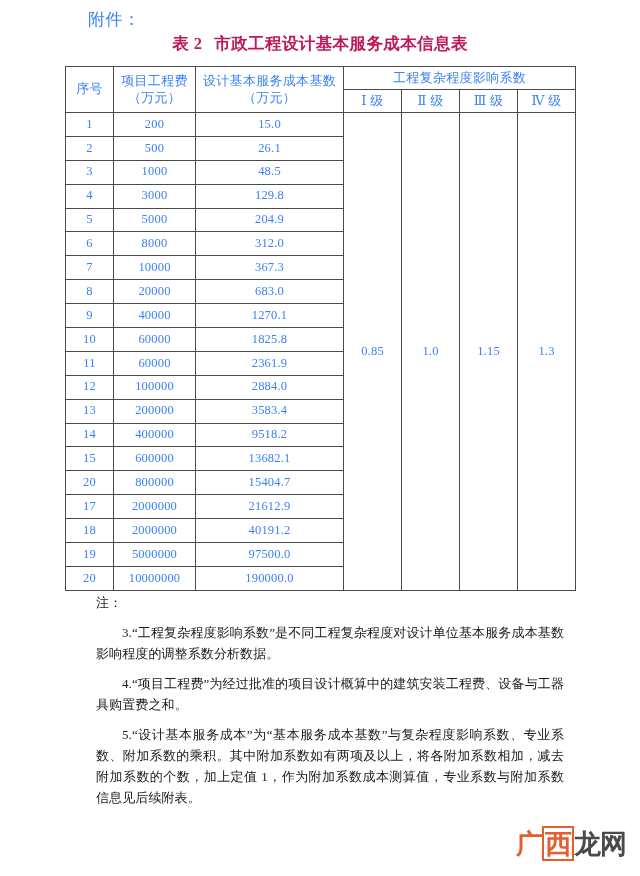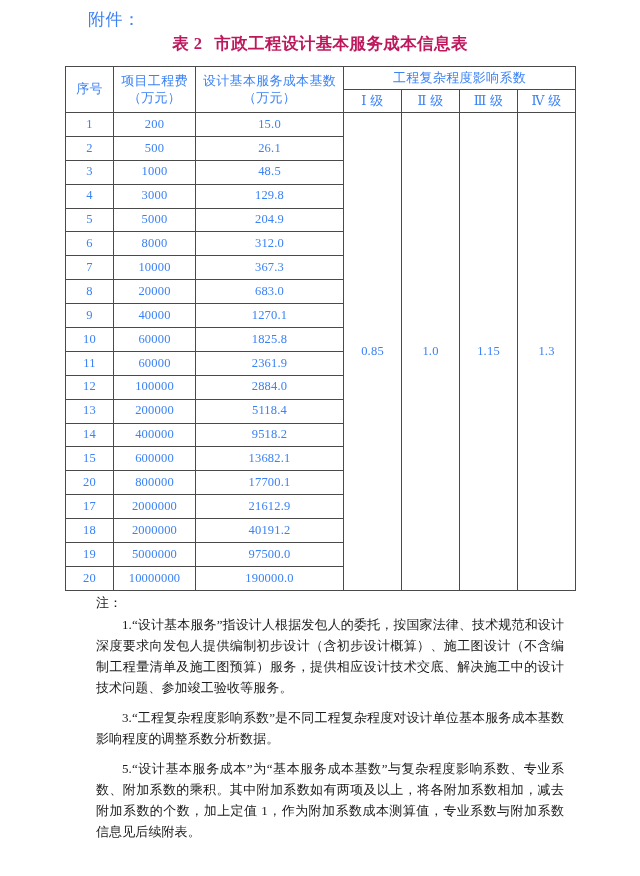--- a/index.html
+++ b/index.html
@@ -233,36 +233,36 @@
             <td>2361.9</td>
           </tr>
           <tr class="data-row">
             <td>12</td>
             <td>100000</td>
             <td>2884.0</td>
           </tr>
           <tr class="data-row">
             <td>13</td>
             <td>200000</td>
-            <td>5118.4</td>
+            <td>3583.4</td>
           </tr>
           <tr class="data-row">
             <td>14</td>
             <td>400000</td>
             <td>9518.2</td>
           </tr>
           <tr class="data-row">
             <td>15</td>
             <td>600000</td>
             <td>13682.1</td>
           </tr>
           <tr class="data-row">
             <td>20</td>
             <td>800000</td>
-            <td>17700.1</td>
+            <td>15404.7</td>
           </tr>
           <tr class="data-row">
             <td>17</td>
             <td>2000000</td>
             <td>21612.9</td>
           </tr>
           <tr class="data-row">
             <td>18</td>
             <td>2000000</td>
             <td>40191.2</td>
@@ -277,20 +277,23 @@
             <td>10000000</td>
             <td>190000.0</td>
           </tr>
         </tbody>
     </table>
   </div>
 
   <div class="notes">
     <p class="notes-head">注：</p>
     <div id="notes-list">
-        <p class="note-item">1.“设计基本服务”指设计人根据发包人的委托，按国家法律、技术规范和设计深度要求向发包人提供编制初步设计（含初步设计概算）、施工图设计（不含编制工程量清单及施工图预算）服务，提供相应设计技术交底、解决施工中的设计技术问题、参加竣工验收等服务。</p>
         <p class="note-item note-gap">3.“工程复杂程度影响系数”是不同工程复杂程度对设计单位基本服务成本基数影响程度的调整系数分析数据。</p>
+        <p class="note-item note-gap">4.“项目工程费”为经过批准的项目设计概算中的建筑安装工程费、设备与工器具购置费之和。</p>
         <p class="note-item note-gap">5.“设计基本服务成本”为“基本服务成本基数”与复杂程度影响系数、专业系数、附加系数的乘积。其中附加系数如有两项及以上，将各附加系数相加，减去附加系数的个数，加上定值 1，作为附加系数成本测算值，专业系数与附加系数信息见后续附表。</p>
       </div>
   </div>
 
+  <div class="watermark">
+    <span class="wm-a">广</span><span class="wm-b">西</span><span class="wm-c">龙</span><span class="wm-d">网</span>
+  </div>
 
 </div>
 
 </body></html>

